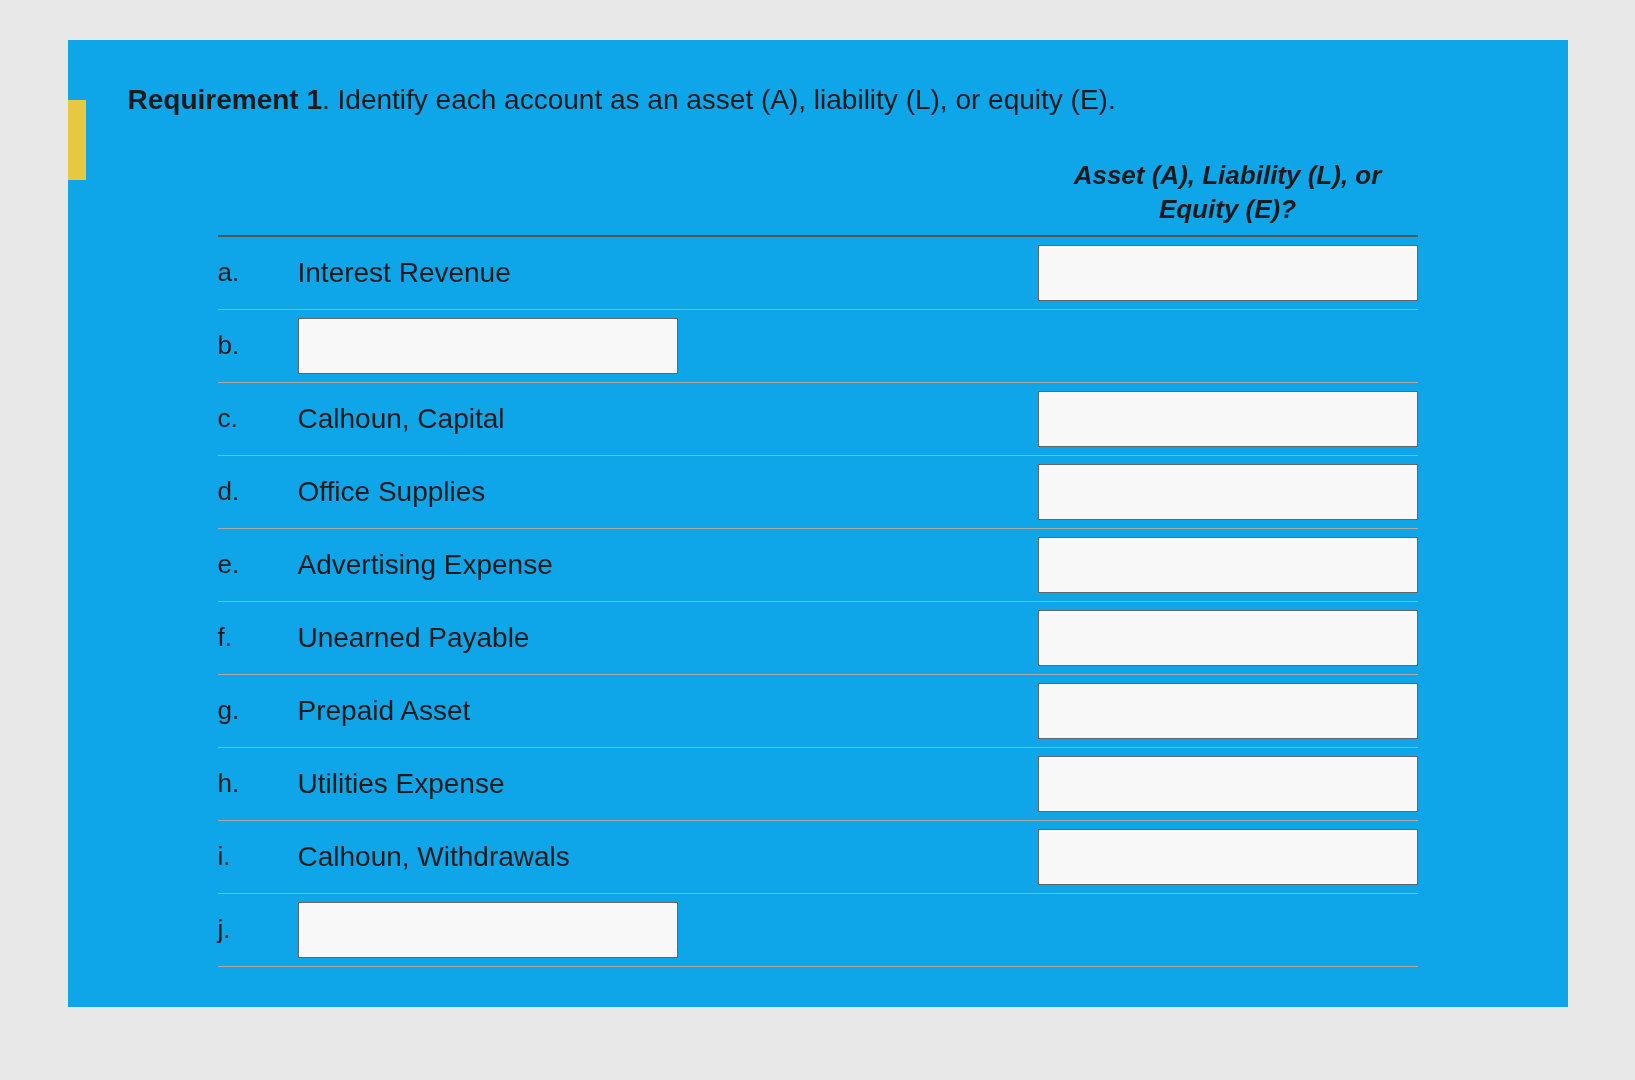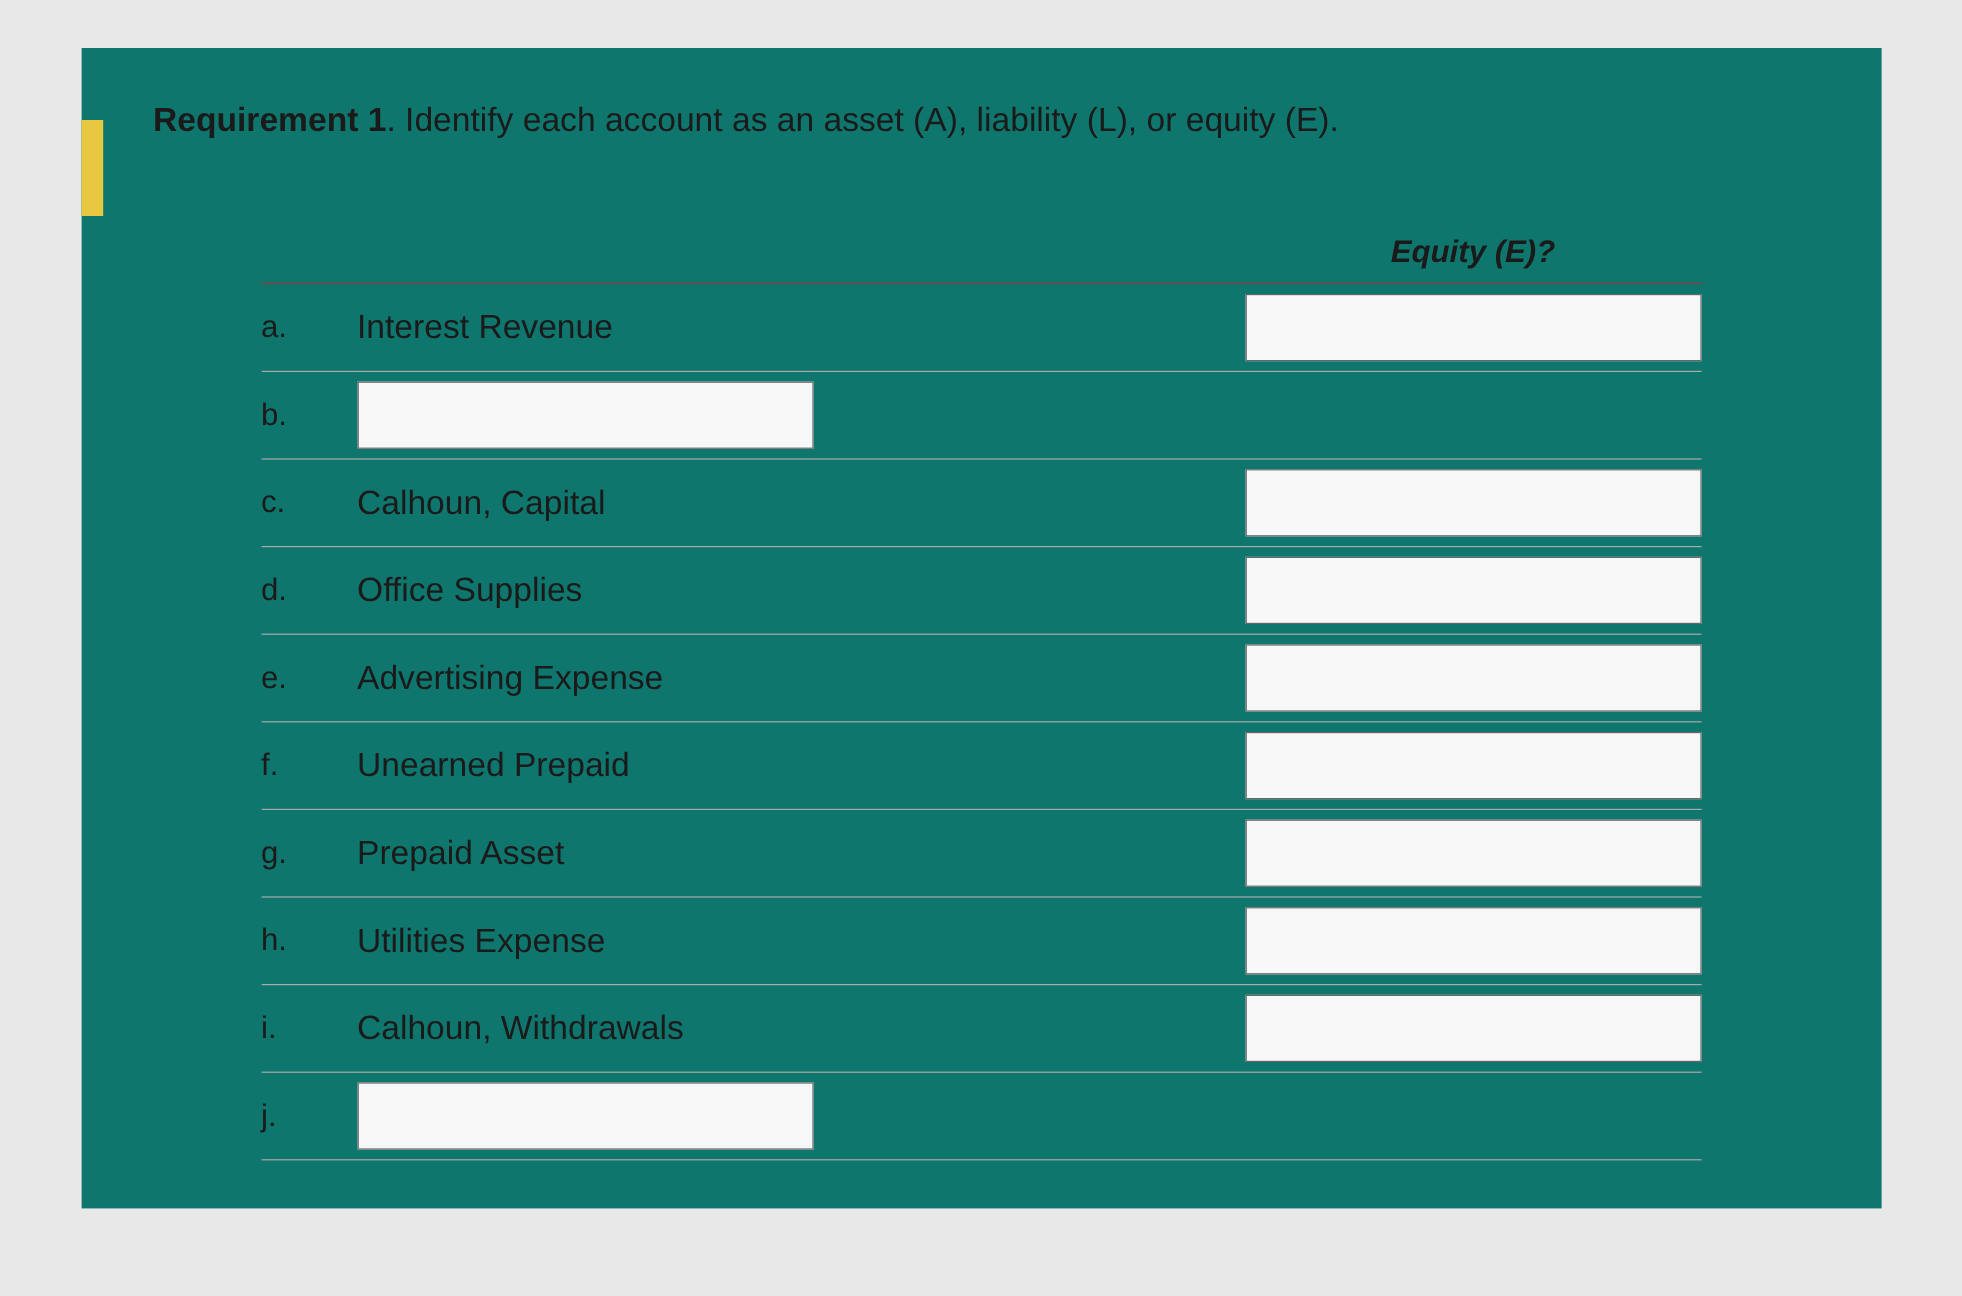--- a/index.html
+++ b/index.html
@@ -13,21 +13,21 @@
       font-family: Arial, sans-serif;
       width: 1635px;
       min-height: 1080px;
       display: flex;
       align-items: flex-start;
       justify-content: center;
       padding: 40px 60px;
     }
 
     .page-container {
-      background-color: #0f766e;
+      background-color: #0ea5e9;
       width: 100%;
       max-width: 1500px;
       padding: 40px 60px;
       position: relative;
     }
 
     .yellow-tab {
       position: absolute;
       left: 0;
       top: 60px;
@@ -145,21 +145,21 @@
     <strong>Requirement 1</strong><span>. Identify each account as an asset (A), liability (L), or equity (E).</span>
   </p>
 
   <div class="table-container">
 
     <div class="table-header-row">
       <div class="col-letter"></div>
       <div class="col-account"></div>
       <div class="col-answer">
         <div class="column-header">
-          <br>
+          <span>Asset (A), Liability (L), or</span><br>
           <span>Equity (E)?</span>
         </div>
       </div>
     </div>
 
     <hr class="header-divider">
 
     <div class="table-row">
       <div class="letter-cell">a.</div>
       <div class="account-cell">Interest Revenue</div>
@@ -194,21 +194,21 @@
     <div class="table-row">
       <div class="letter-cell">e.</div>
       <div class="account-cell">Advertising Expense</div>
       <div class="answer-cell">
         <input class="answer-input" type="text" value="" style="">
       </div>
     </div>
 
     <div class="table-row">
       <div class="letter-cell">f.</div>
-      <div class="account-cell">Unearned Prepaid</div>
+      <div class="account-cell">Unearned Payable</div>
       <div class="answer-cell">
         <input class="answer-input" type="text" value="" style="">
       </div>
     </div>
 
     <div class="table-row">
       <div class="letter-cell">g.</div>
       <div class="account-cell">Prepaid Asset</div>
       <div class="answer-cell">
         <input class="answer-input" type="text" value="" style="">

